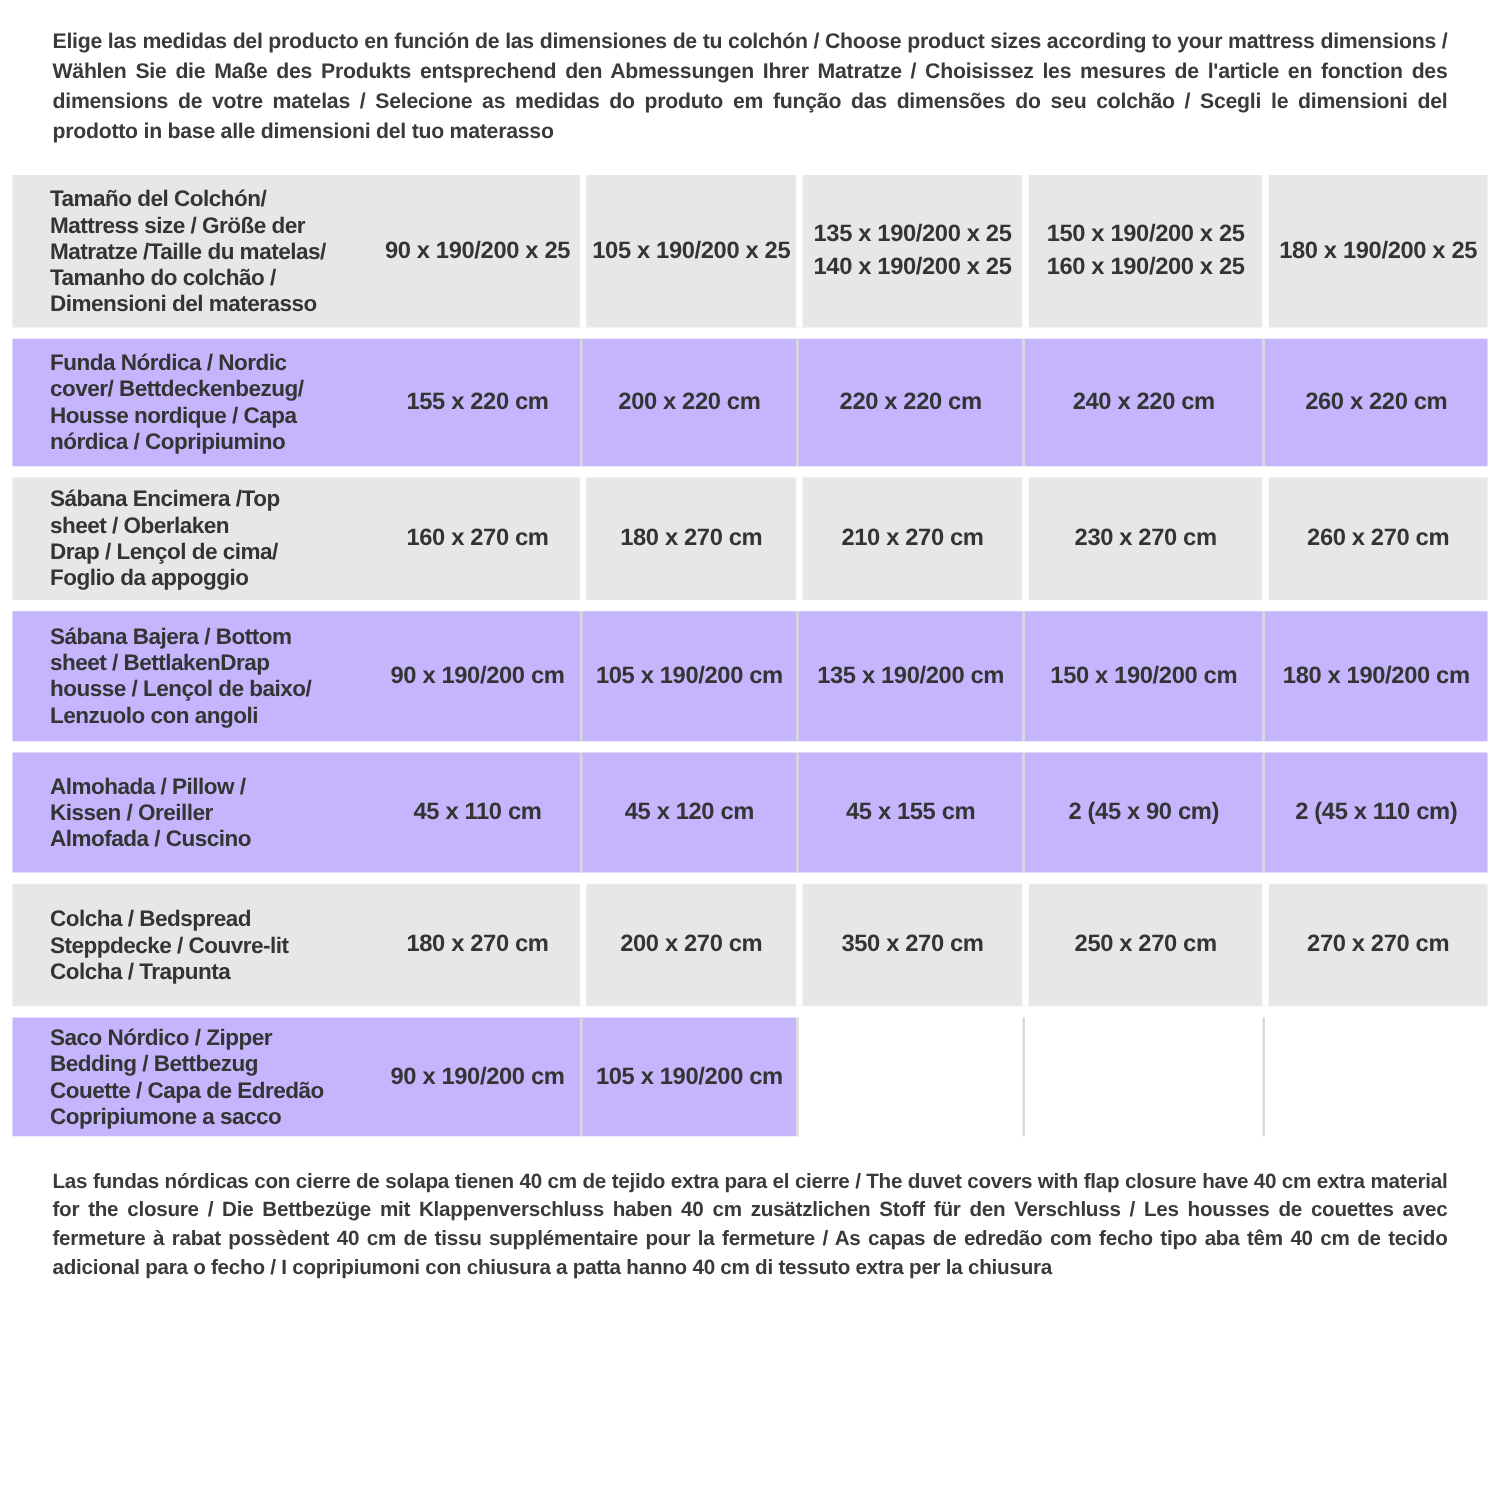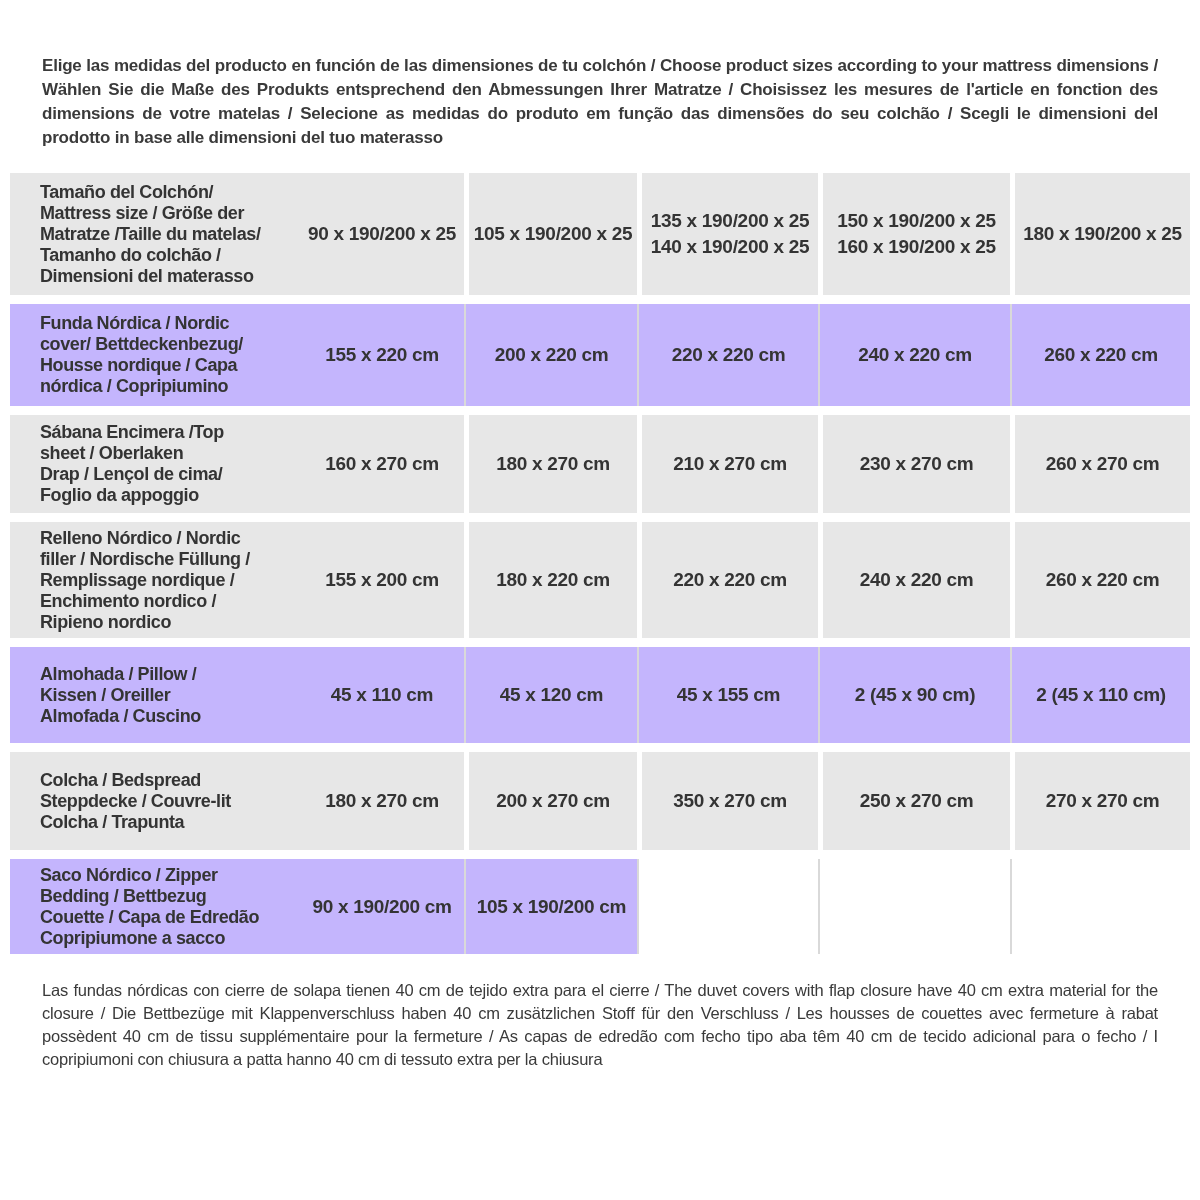--- a/index.html
+++ b/index.html
@@ -8,21 +8,21 @@
     background: #ffffff;
   }
   body {
     width: 1200px;
     height: 1200px;
     overflow: hidden;
     font-family: "Liberation Sans", sans-serif;
     color: #383838;
   }
   .intro {
-    margin: 54px 42px 0 42px;
+    margin: 21px 42px 0 42px;
     font-size: 17px;
     line-height: 24px;
     font-weight: bold;
     text-align: justify;
     letter-spacing: -0.2px;
     color: #3a3a3a;
   }
   table.size-table {
     border-collapse: separate;
     border-spacing: 0 9px;
@@ -60,21 +60,21 @@
   tr.r-encimera { height: 98px; }
   tr.r-bajera { height: 104px; }
   tr.r-relleno { height: 116px; }
   tr.r-almohada { height: 96px; }
   tr.r-colcha { height: 98px; }
   tr.r-saco { height: 95px; }
   .footnote {
     margin: 16px 42px 0 42px;
     font-size: 16.5px;
     line-height: 23px;
-    font-weight: normal;
+    font-weight: bold;
     text-align: justify;
     letter-spacing: -0.2px;
     color: #3a3a3a;
   }
 </style>
 </head>
 <body>
 
 <p class="intro">Elige las medidas del producto en función de las dimensiones de tu colchón / Choose product sizes according to your mattress dimensions / Wählen Sie die Maße des Produkts entsprechend den Abmessungen Ihrer Matratze / Choisissez les mesures de l'article en fonction des dimensions de votre matelas / Selecione as medidas do produto em função das dimensões do seu colchão / Scegli le dimensioni del prodotto in base alle dimensioni del tuo materasso</p>
 
@@ -119,31 +119,30 @@
       <td class="lbl">Sábana Encimera /Top
 sheet / Oberlaken
 Drap / Lençol de cima/
 Foglio da appoggio</td>
       <td class="v">160 x 270 cm</td>
       <td class="v">180 x 270 cm</td>
       <td class="v">210 x 270 cm</td>
       <td class="v">230 x 270 cm</td>
       <td class="v">260 x 270 cm</td>
     </tr>
-    <tr class="gray r-relleno">
-      <td class="lbl">Relleno Nórdico / Nordic
-filler / Nordische Füllung /
-Remplissage nordique /
-Enchimento nordico /
-Ripieno nordico</td>
-      <td class="v">155 x 200 cm</td>
-      <td class="v">180 x 220 cm</td>
-      <td class="v">220 x 220 cm</td>
-      <td class="v">240 x 220 cm</td>
-      <td class="v">260 x 220 cm</td>
+    <tr class="light r-bajera">
+      <td class="lbl">Sábana Bajera / Bottom
+sheet / BettlakenDrap
+housse / Lençol de baixo/
+Lenzuolo con angoli</td>
+      <td class="v">90 x 190/200 cm</td>
+      <td class="v">105 x 190/200 cm</td>
+      <td class="v">135 x 190/200 cm</td>
+      <td class="v">150 x 190/200 cm</td>
+      <td class="v">180 x 190/200 cm</td>
     </tr>
     <tr class="light r-almohada">
       <td class="lbl">Almohada  / Pillow /
 Kissen / Oreiller
 Almofada / Cuscino</td>
       <td class="v">45 x 110 cm</td>
       <td class="v">45 x 120 cm</td>
       <td class="v">45 x 155 cm</td>
       <td class="v">2 (45 x 90 cm)</td>
       <td class="v">2 (45 x 110 cm)</td>

